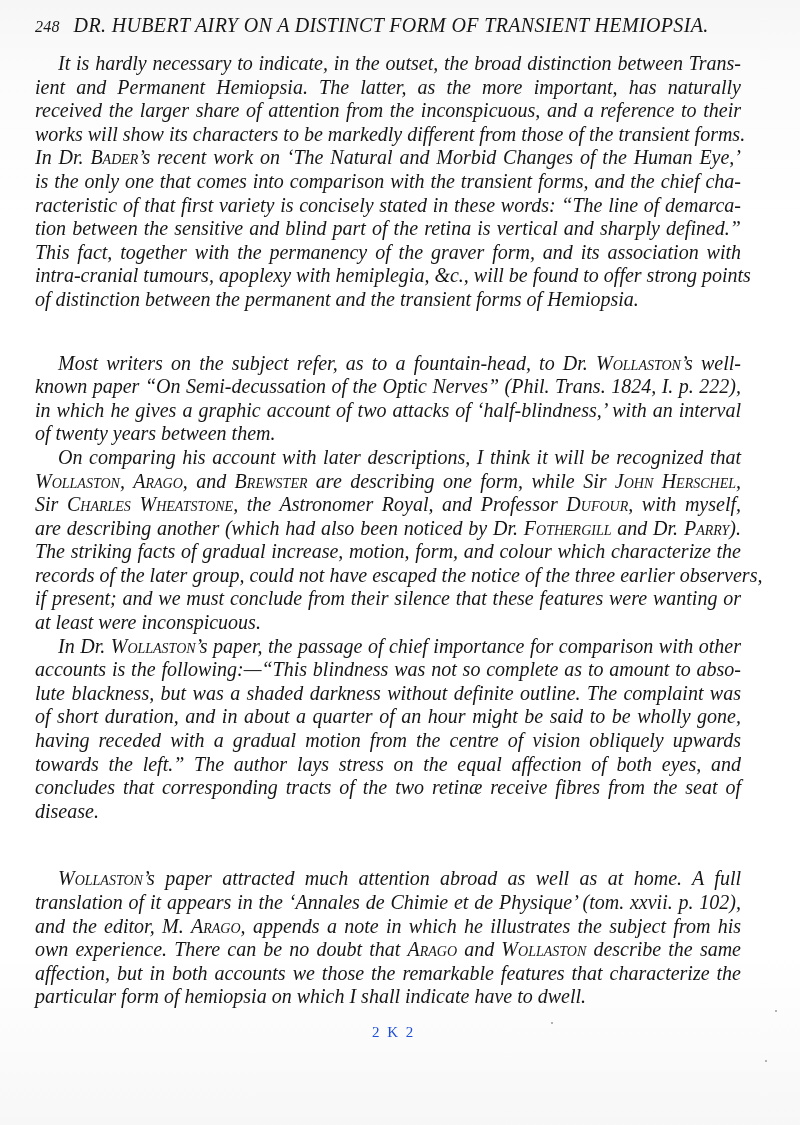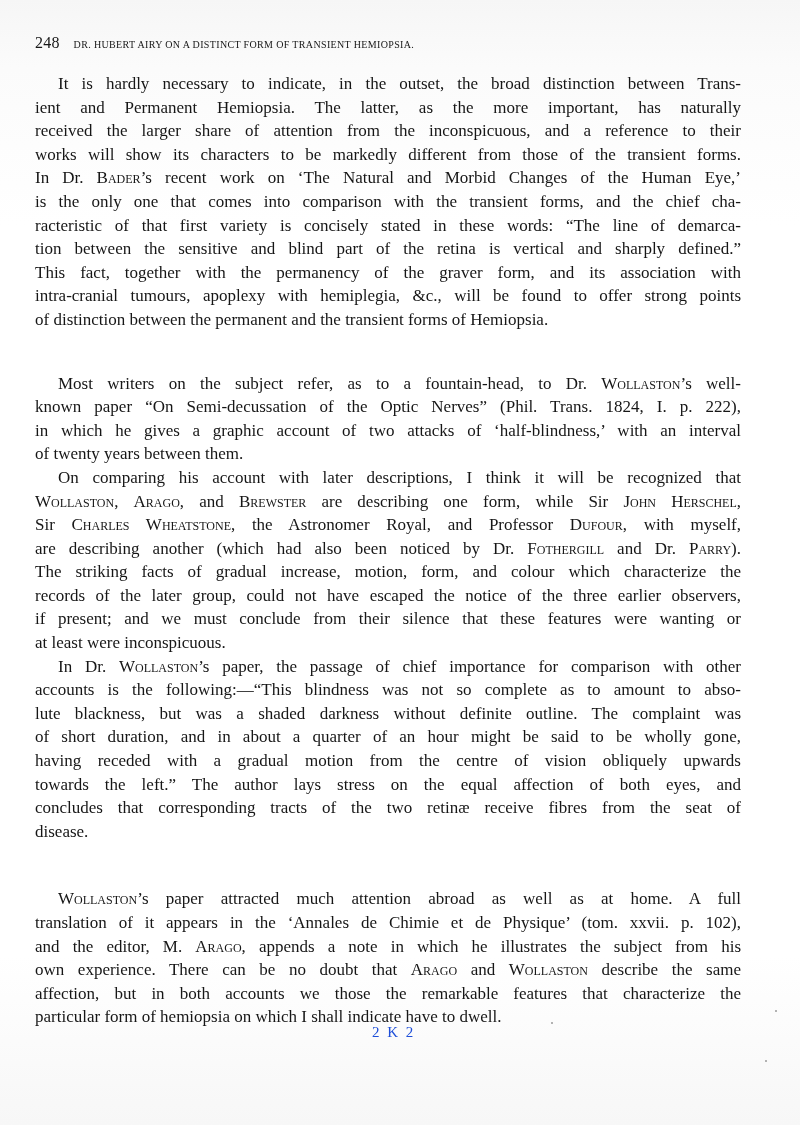--- a/index.html
+++ b/index.html
@@ -12,42 +12,43 @@
       height: 1125px;
       position: relative;
       overflow: hidden;
       background: linear-gradient(to bottom, #f6f6f6 0%, #fbfbfb 6%, #ffffff 20%, #ffffff 85%, #f7f7f7 100%);
       font-family: "Liberation Serif", "DejaVu Serif", serif;
       color: #161616;
     }
     .page {
       position: absolute;
       left: 35px;
-      top: 34px;
+      top: 14px;
       width: 706px;
+      font-style: italic;
     }
     .running-head {
       display: flex;
       align-items: baseline;
       font-size: 15.5px;
       letter-spacing: 0.2px;
       height: 30px;
       margin-bottom: 8px;
     }
     .page-number {
       margin-right: 14px;
       font-size: 16px;
     }
     .running-title {
       text-transform: uppercase;
-      font-size: 10px;
+      font-size: 20px;
       letter-spacing: 0.35px;
     }
     .para {
-      font-size: 17px;
+      font-size: 20px;
       line-height: 23.6px;
       text-align: justify;
       margin: 0;
     }
     .para .line {
       display: block;
       text-align: justify;
       text-align-last: justify;
       white-space: nowrap;
     }

